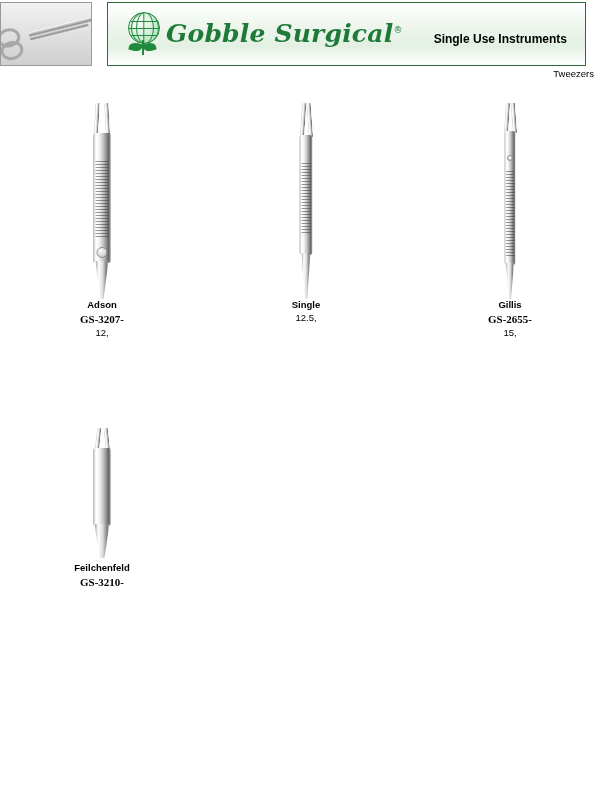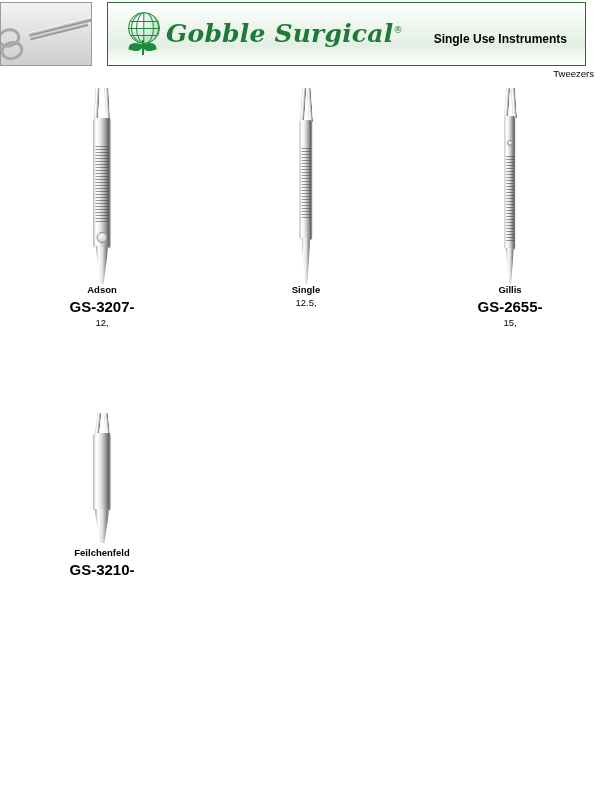--- a/index.html
+++ b/index.html
@@ -197,21 +197,21 @@
     width: 612px;
   }
   .row {
     position: relative;
     width: 612px;
     height: 263px;
   }
   .cell {
     position: absolute;
     width: 204px;
-    top: 0;
+    top: 15px;
     text-align: center;
   }
   .cell.c0 { left: 0px; }
   .cell.c1 { left: 204px; }
   .cell.c2 { left: 408px; }
 
   .fig {
     position: relative;
     height: 200px;
     width: 204px;
@@ -269,22 +269,23 @@
     position: relative;
     width: 204px;
     text-align: center;
     line-height: 1.35;
   }
   .caption .name {
     font-size: 9.5px;
     font-weight: bold;
   }
   .caption .code {
-    font-size: 15px;
+    font-size: 11px;
     font-weight: bold;
+    font-family: Liberation Serif, serif;
   }
   .caption .sizes {
     font-size: 9.5px;
     font-weight: normal;
   }
 </style>
 </head>
 <body>
 
 <div class="header">

